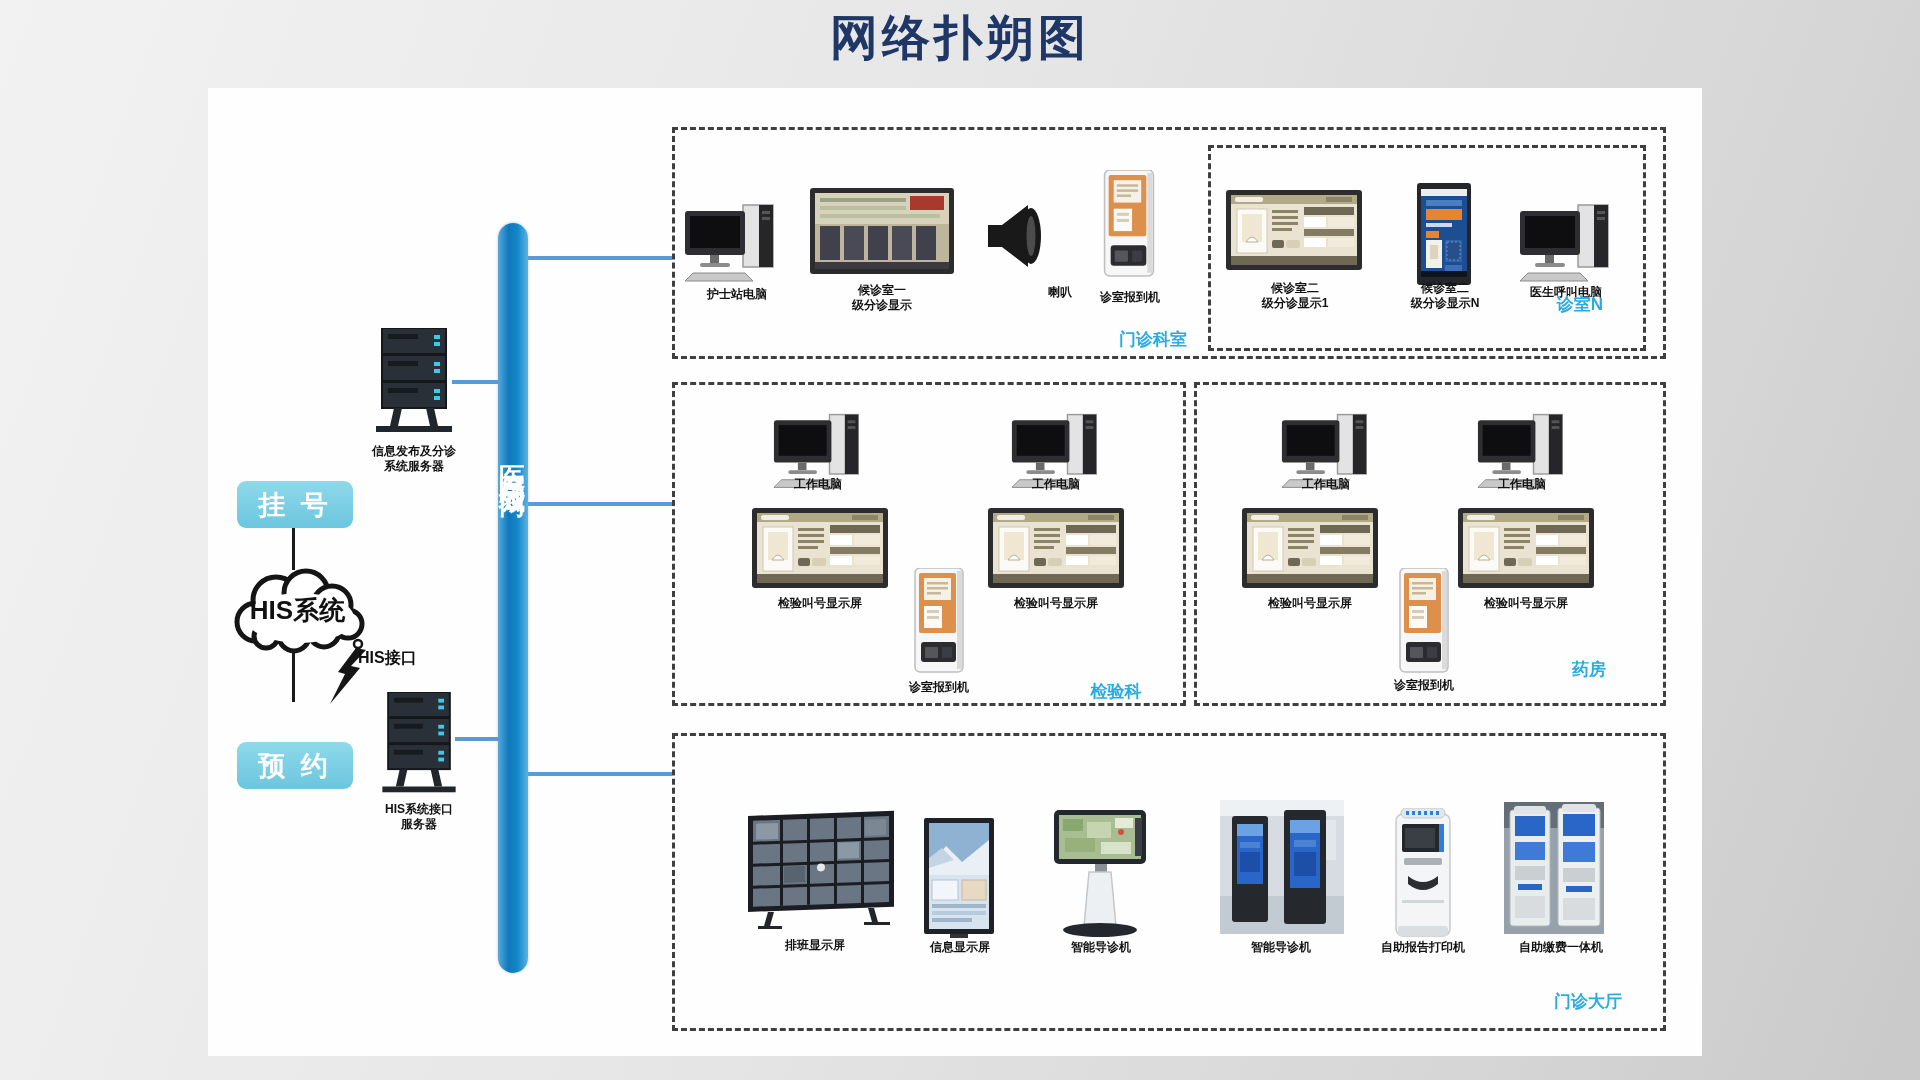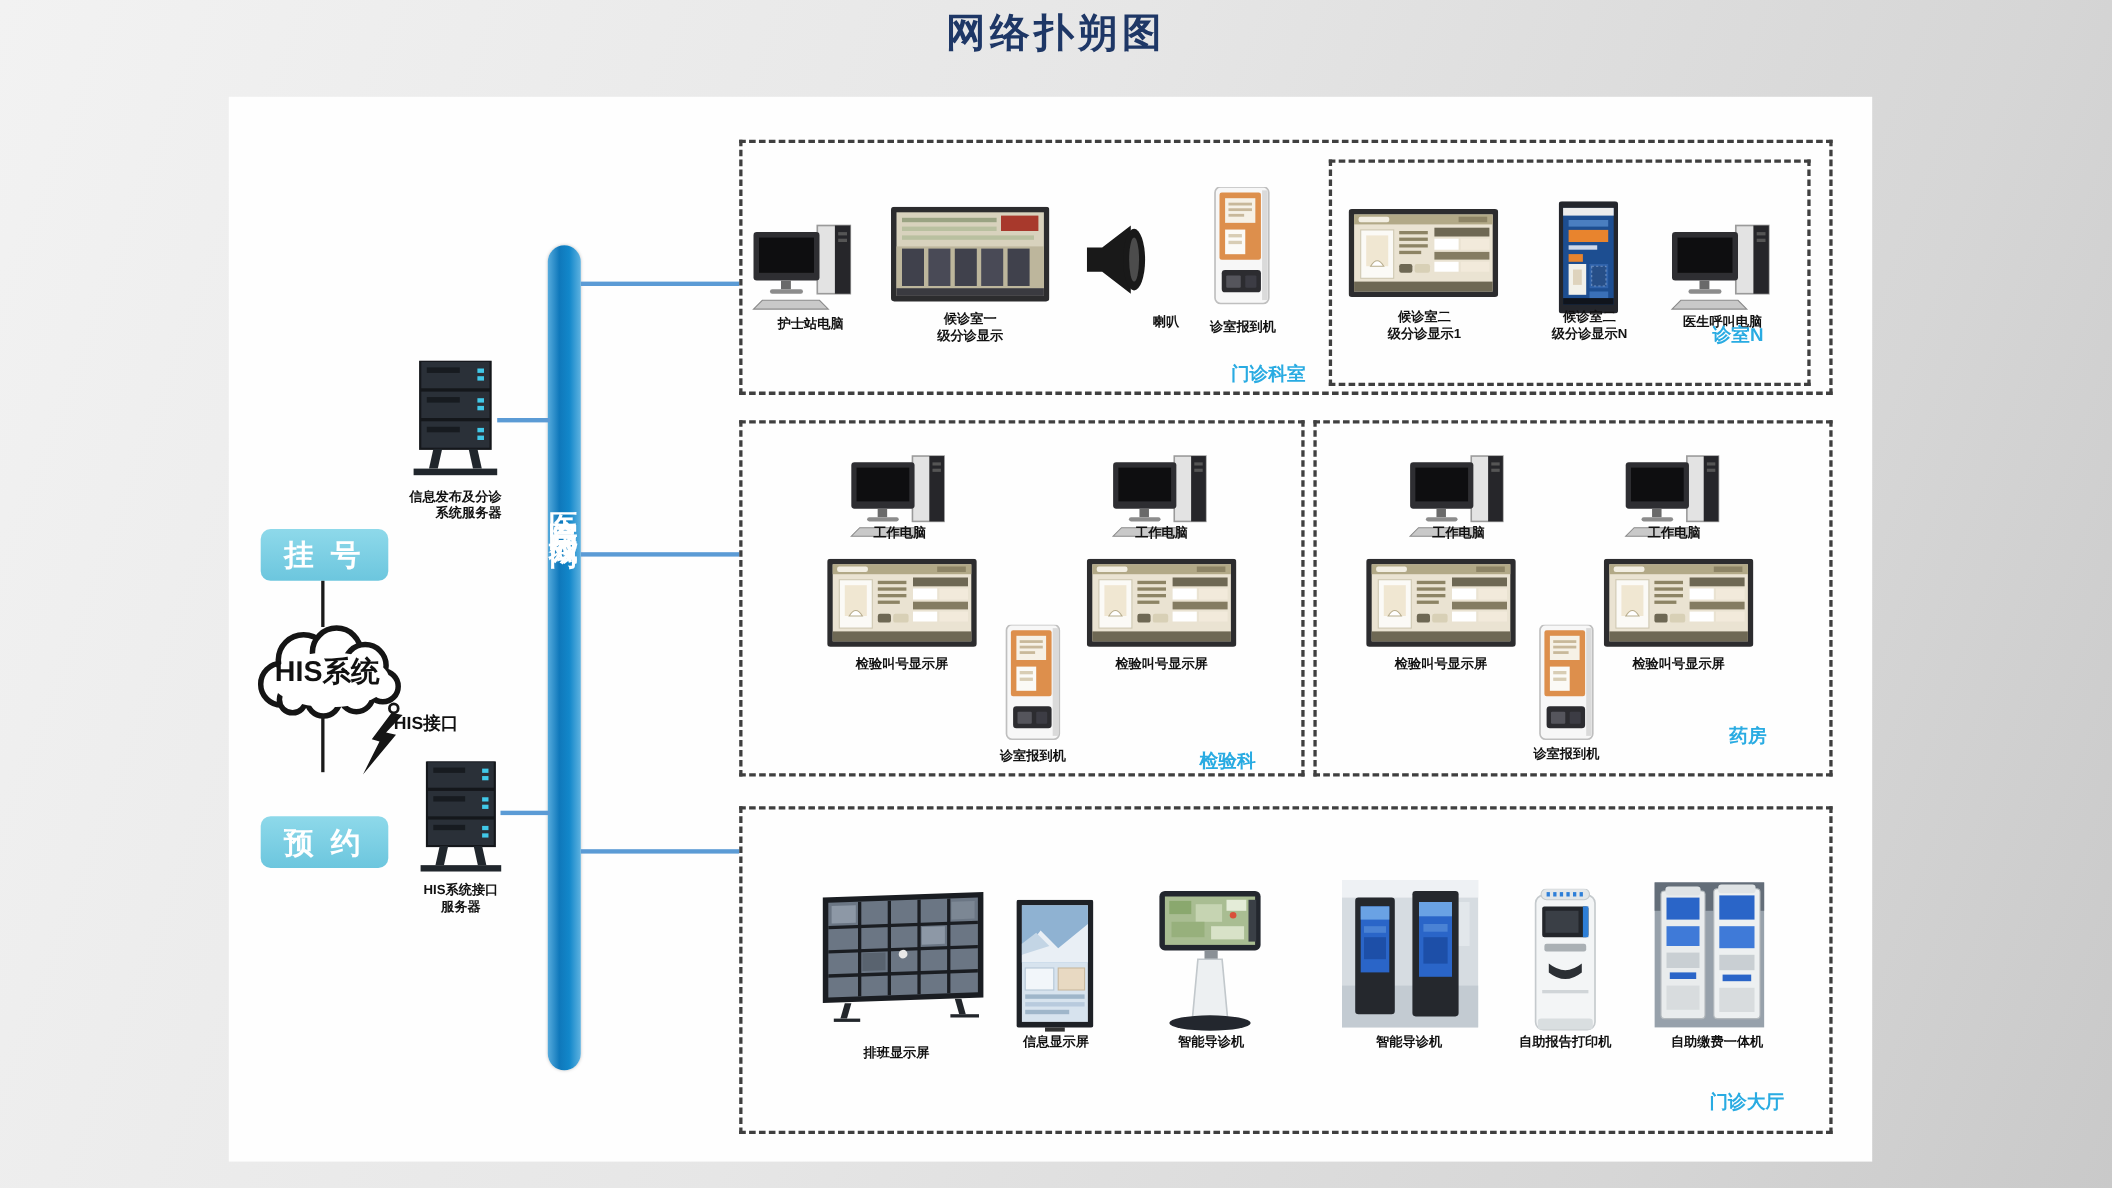--- a/index.html
+++ b/index.html
@@ -1,20 +1,20 @@
 <!DOCTYPE html>
 <html><head>
 <meta charset="utf-8">
 <style>
   html,body{margin:0;padding:0;background:#cfcfcf;}
   .scene{position:relative;width:1920px;height:1080px;overflow:hidden;
     background:linear-gradient(110deg,#f2f2f2 0%,#e6e6e6 45%,#d6d6d6 80%,#c9c9c9 100%);
     font-family:"Liberation Sans","DejaVu Sans",sans-serif;}
   .panel{position:absolute;left:208px;top:88px;width:1494px;height:968px;background:#fefefe;}
-  .title{position:absolute;top:6px;left:0;width:100%;text-align:center;font-size:36px;
+  .title{position:absolute;top:6px;left:0;width:100%;text-align:center;font-size:48px;
     font-weight:600;color:#1e3766;letter-spacing:4px;}
   .dash{position:absolute;border:3px dashed #3f3f3f;}
   .zlabel{position:absolute;font-weight:bold;font-size:17px;color:#29abe2;
     transform:translateX(-50%);white-space:nowrap;}
   .dlabel{position:absolute;font-weight:bold;font-size:12px;color:#111;
     transform:translateX(-50%);text-align:center;line-height:1.22;white-space:nowrap;}
   .dlabel span{display:block;}
   .bar{position:absolute;left:498px;top:223px;width:30px;height:750px;border-radius:15px;
     background:linear-gradient(90deg,#56abdd 0%,#0f78bb 35%,#1287ca 65%,#5fb2e0 100%);
     box-shadow:0 0 3px rgba(0,0,0,.25);}
@@ -266,21 +266,21 @@
 
   <div class="hline" style="left:528px;top:256px;width:144px;"></div>
   <div class="hline" style="left:528px;top:502px;width:144px;"></div>
   <div class="hline" style="left:528px;top:772px;width:144px;"></div>
   <div class="hline" style="left:452px;top:380px;width:48px;"></div>
   <div class="hline" style="left:455px;top:737px;width:45px;"></div>
 
   <svg class="ic" style="left:372px;top:328px;width:84px;height:112px">
       <use href="#sym-server"></use>
     </svg>
-  <div class="dlabel" style="left:414px;top:444px;text-align:right;">
+  <div class="dlabel" style="left:414px;top:444px;">
     <span>信息发布及分诊</span>
     <span>系统服务器</span>
   </div>
 
   <div class="tag" style="left:237px;top:481px;">挂 号</div>
   <div class="vline" style="left:292px;top:528px;height:42px;"></div>
 
   <svg class="ic" style="left:222px;top:560px;width:152px;height:98px">
       <use href="#sym-cloud"></use>
     </svg>
@@ -406,21 +406,21 @@
     </svg>
   <div class="dlabel" style="left:1424px;top:678px;">诊室报到机</div>
 
   <div class="zlabel" style="left:1589px;top:658px;">药房</div>
 
   <div class="dash" style="left:672px;top:733px;width:988px;height:292px;"></div>
 
   <svg class="ic" style="left:746px;top:808px;width:150px;height:122px">
       <use href="#sym-videowall"></use>
     </svg>
-  <div class="dlabel" style="left:815px;top:938px;margin-top:12px;">排班显示屏</div>
+  <div class="dlabel" style="left:815px;top:938px;">排班显示屏</div>
 
   <svg class="ic" style="left:924px;top:818px;width:70px;height:120px">
       <use href="#sym-info-portrait"></use>
     </svg>
   <div class="dlabel" style="left:960px;top:940px;">信息显示屏</div>
 
   <svg class="ic" style="left:1051px;top:810px;width:98px;height:128px">
       <use href="#sym-guide-pedestal"></use>
     </svg>
   <div class="dlabel" style="left:1101px;top:940px;">智能导诊机</div>

